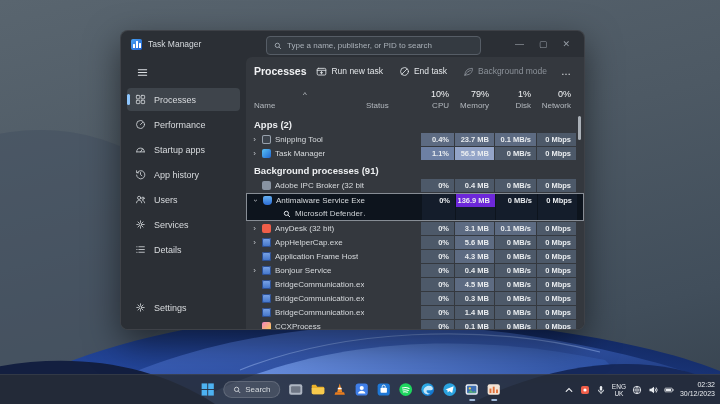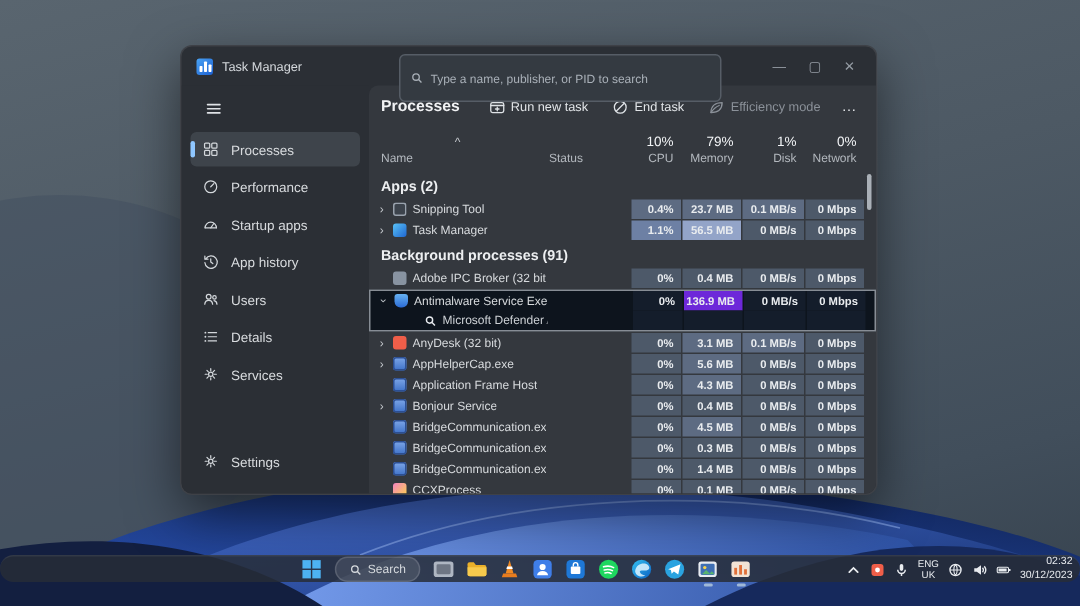--- a/index.html
+++ b/index.html
@@ -12,21 +12,21 @@
 
   
   .window { position:absolute; left:120px; top:30px; width:465px; height:300px;
             background:#2b2f35; border:1px solid rgba(255,255,255,.09); border-radius:8px;
             box-shadow:0 12px 34px rgba(0,0,0,.5); overflow:hidden; display:flex; flex-direction:column; }
   .titlebar { height:26px; flex:none; display:flex; align-items:center; gap:6px; padding:0 10px; position:relative; }
   .tm-appicon { width:11px; height:11px; border-radius:2px; flex:none;
                 background:linear-gradient(135deg,#4aa3f5,#1b5fd0); display:flex; align-items:flex-end; justify-content:center; gap:1px; padding:1.5px; }
   .tm-appicon i { display:block; width:2px; background:#fff; border-radius:.5px; }
   .tm-title { font-size:8.5px; color:#d5d9dd; }
-  .searchbox { position:absolute; left:145px; top:5px; width:215px; height:32px;
+  .searchbox { position:absolute; left:145px; top:5px; width:215px; height:19px;
                background:#343a41; border:1px solid #565d66; border-radius:4px;
                display:flex; align-items:center; gap:5px; padding:0 7px; color:#a9b0b8; }
   .searchbox svg { width:8px; height:8px; flex:none; }
   .searchbox .ph { font-size:8px; white-space:nowrap; overflow:hidden; }
   .wctrl { margin-left:auto; display:flex; gap:15px; color:#969da5; font-size:9px; padding-right:4px; }
   .wctrl span { cursor:default; line-height:26px; }
 
   .wbody { flex:1; display:flex; min-height:0; }
 
   
@@ -92,22 +92,22 @@
   .pi-defender { background:linear-gradient(180deg,#66b1f2,#2b6bd4); border-radius:2px 2px 4px 4px; }
   .pi-defender-service { background:none; display:flex; align-items:center; justify-content:center; }
   .pi-defender-service svg { width:8px; height:8px; }
   .pi-anydesk { background:#ef5e49; }
   .pi-exe { background:linear-gradient(180deg,#7ea7e8,#3f72c8); box-shadow:inset 0 0 0 1px #2c4f93; }
   .pi-ccx { background:linear-gradient(135deg,#f483c0,#fbd24e); }
 
   .vscroll { position:absolute; right:3px; top:4px; width:3px; height:24px; border-radius:2px; background:#aab0b7; }
 
   
-  .taskbar { position:absolute; left:0; right:0; bottom:16px; height:18px;
-             background:rgba(39,45,55,.85); border-top:1px solid rgba(255,255,255,.07);border-radius:10px; }
+  .taskbar { position:absolute; left:0; right:0; bottom:0; height:30px;
+             background:rgba(39,45,55,.85); border-top:1px solid rgba(255,255,255,.07); }
   .tb-center { position:absolute; left:50%; top:0; bottom:0; transform:translateX(-53%);
                display:flex; align-items:center; gap:7px; }
   .searchpill { height:17px; display:flex; align-items:center; gap:4px; padding:0 9px;
                 border-radius:9px; background:rgba(255,255,255,.10); border:1px solid rgba(255,255,255,.14);
                 color:#d6dade; }
   .searchpill svg { width:8px; height:8px; }
   .searchpill .sp-label { font-size:8px; }
   .ti-wrap { width:17px; height:24px; position:relative; display:flex; align-items:center; justify-content:center; }
   .ti { width:15px; height:15px; display:flex; }
   .ti svg { width:15px; height:15px; }
@@ -226,36 +226,36 @@
                   <path d="M2.2 12.8c.2-2.4 1.8-3.8 3.8-3.8s3.6 1.4 3.8 3.8"></path>
                   <circle cx="11.6" cy="6.2" r="1.7"></circle>
                   <path d="M11.2 9.4c1.7.3 2.7 1.6 2.8 3.4"></path>
                 </svg>
               </span>
     <span class="nav-label">Users</span>
   </div>
             <div class="nav-item">
     <span class="sic">
                 <svg viewBox="0 0 16 16">
+                  <circle cx="8" cy="8" r="2.1"></circle>
+                  <path d="M8 2.6v2M8 11.4v2M2.6 8h2M11.4 8h2M4.3 4.3l1.4 1.4M10.3 10.3l1.4 1.4M11.7 4.3l-1.4 1.4M5.7 10.3l-1.4 1.4"></path>
+                </svg>
+              </span>
+    <span class="nav-label">Services</span>
+  </div>
+            <div class="nav-item">
+    <span class="sic">
+                <svg viewBox="0 0 16 16">
                   <path d="M5.6 4h8M5.6 8h8M5.6 12h8"></path>
                   <circle class="fdot" cx="2.8" cy="4" r="0.9"></circle>
                   <circle class="fdot" cx="2.8" cy="8" r="0.9"></circle>
                   <circle class="fdot" cx="2.8" cy="12" r="0.9"></circle>
                 </svg>
               </span>
     <span class="nav-label">Details</span>
-  </div>
-            <div class="nav-item">
-    <span class="sic">
-                <svg viewBox="0 0 16 16">
-                  <circle cx="8" cy="8" r="2.1"></circle>
-                  <path d="M8 2.6v2M8 11.4v2M2.6 8h2M11.4 8h2M4.3 4.3l1.4 1.4M10.3 10.3l1.4 1.4M11.7 4.3l-1.4 1.4M5.7 10.3l-1.4 1.4"></path>
-                </svg>
-              </span>
-    <span class="nav-label">Services</span>
   </div>
           </nav>
         <div class="sb-spacer"></div>
         <div id="settings-slot">
             <div class="nav-item">
     <span class="sic">
                 <svg viewBox="0 0 16 16">
                   <circle cx="8" cy="8" r="2.1"></circle>
                   <path d="M8 2.6v2M8 11.4v2M2.6 8h2M11.4 8h2M4.3 4.3l1.4 1.4M10.3 10.3l1.4 1.4M11.7 4.3l-1.4 1.4M5.7 10.3l-1.4 1.4"></path>
                 </svg>
@@ -288,21 +288,21 @@
                 </span>
               <span>End task</span>
             </button>
             <button class="tbtn dim">
               <span class="tbic">
                   <svg viewBox="0 0 14 14">
                     <path d="M2.5 11.5C2.5 6 6 3 12 3c0 6-3.5 8.5-9.5 8.5z"></path>
                     <path d="M2.5 11.5C4.5 8.5 7 6.5 9.5 5.5"></path>
                   </svg>
                 </span>
-              <span>Efficiency mode</span>
+              <span>Background mode</span>
             </button>
             <button class="tbtn more">…</button>
           </div>
         </div>
 
         <div class="thead">
           <div class="grid statline">
             <div class="c-name">
                 <span class="sortcaret">^</span>
               </div>

